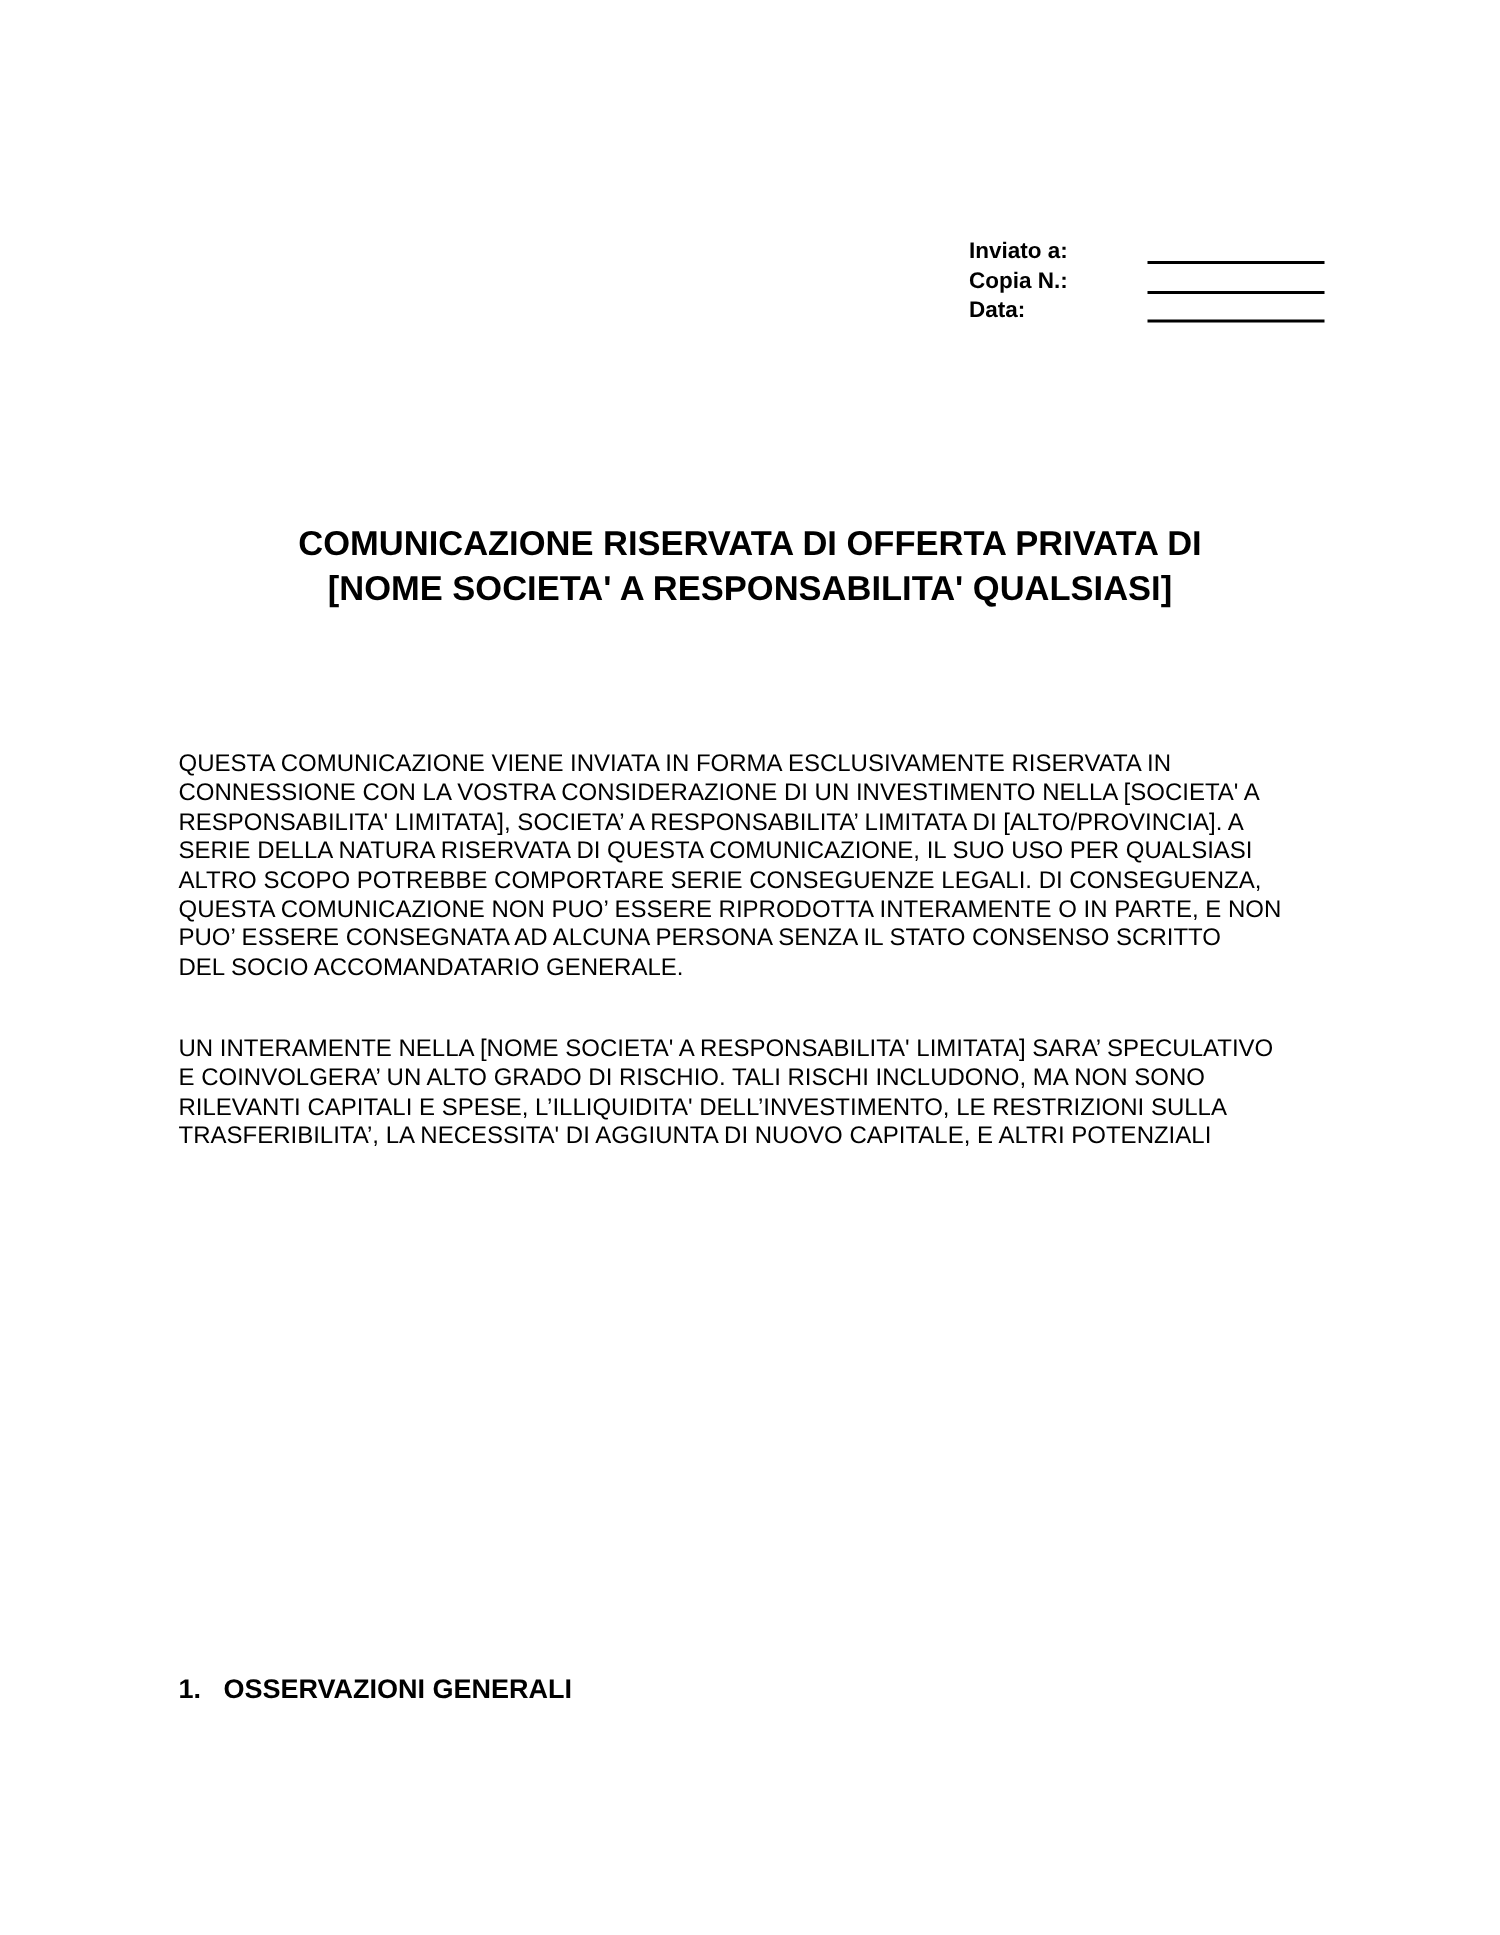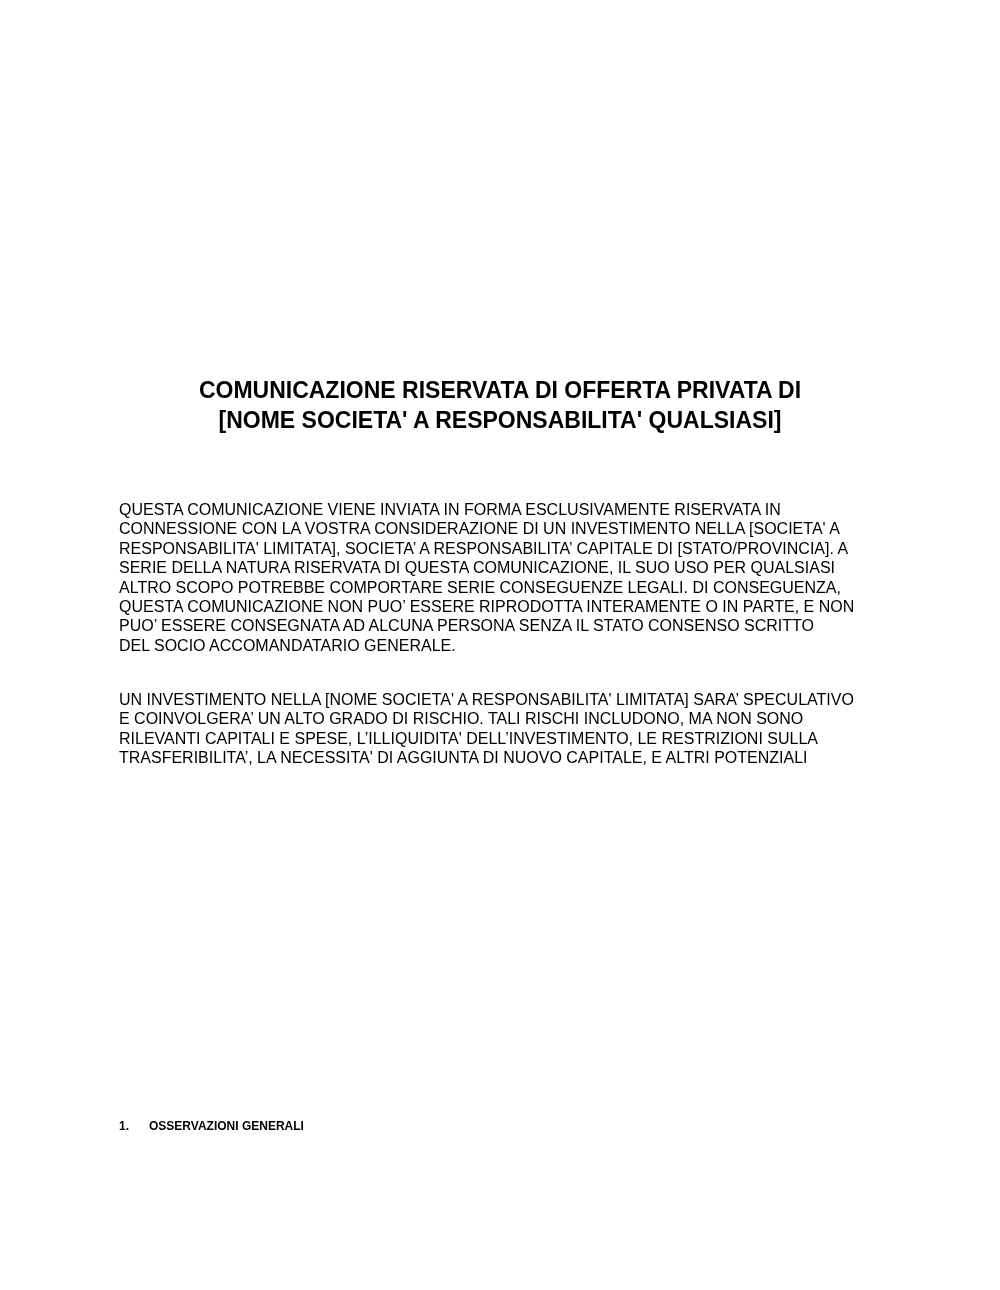--- a/index.html
+++ b/index.html
@@ -46,21 +46,20 @@
   .doc-title {
     position: absolute;
     top: 347px;
     left: 0;
     width: 1000px;
     text-align: center;
     font-size: 23px;
     font-weight: bold;
     line-height: 30px;
     white-space: nowrap;
-    margin-top: 28px;
   }
 
   
   .para {
     position: absolute;
     left: 119px;
     width: 790px;
     font-size: 16px;
     line-height: 19.4px;
   }
@@ -68,54 +67,68 @@
   .para-2 { top: 690px; }
   .text-line {
     white-space: nowrap;
   }
 
   
   .section-heading {
     position: absolute;
     top: 1116px;
     left: 119px;
-    font-size: 12px;
+    font-size: 18px;
     font-weight: bold;
     line-height: 20px;
     white-space: nowrap;
   }
   .section-number {
     display: inline-block;
     width: 30px;
   }
 </style>
 </head>
 <body>
 
 <div class="page">
 
+  <div class="routing">
+    <div class="routing-row">
+      <span class="routing-label">Inviato a:</span>
+      <span class="routing-line"></span>
+    </div>
+    <div class="routing-row">
+      <span class="routing-label">Copia N.:</span>
+      <span class="routing-line"></span>
+    </div>
+    <div class="routing-row">
+      <span class="routing-label">Data:</span>
+      <span class="routing-line"></span>
+    </div>
+  </div>
 
   <div class="doc-title">
     <div>COMUNICAZIONE RISERVATA DI OFFERTA PRIVATA DI</div>
     <div>[NOME SOCIETA' A RESPONSABILITA' QUALSIASI]</div>
   </div>
 
   <div class="para para-1">
     <div class="text-line">QUESTA COMUNICAZIONE VIENE INVIATA IN FORMA ESCLUSIVAMENTE RISERVATA IN</div>
     <div class="text-line">CONNESSIONE CON LA VOSTRA CONSIDERAZIONE DI UN INVESTIMENTO NELLA [SOCIETA' A</div>
-    <div class="text-line">RESPONSABILITA' LIMITATA], SOCIETA’ A RESPONSABILITA’ CAPITALE DI [STATO/PROVINCIA]. A</div>
+    <div class="text-line">RESPONSABILITA' LIMITATA], SOCIETA’ A RESPONSABILITA’ LIMITATA DI [ALTO/PROVINCIA]. A</div>
     <div class="text-line">SERIE DELLA NATURA RISERVATA DI QUESTA COMUNICAZIONE, IL SUO USO PER QUALSIASI</div>
     <div class="text-line">ALTRO SCOPO POTREBBE COMPORTARE SERIE CONSEGUENZE LEGALI. DI CONSEGUENZA,</div>
     <div class="text-line">QUESTA COMUNICAZIONE NON PUO’ ESSERE RIPRODOTTA INTERAMENTE O IN PARTE, E NON</div>
     <div class="text-line">PUO’ ESSERE CONSEGNATA AD ALCUNA PERSONA SENZA IL STATO CONSENSO SCRITTO</div>
     <div class="text-line">DEL SOCIO ACCOMANDATARIO GENERALE.</div>
   </div>
 
   <div class="para para-2">
-    <div class="text-line">UN INVESTIMENTO NELLA [NOME SOCIETA' A RESPONSABILITA' LIMITATA] SARA’ SPECULATIVO</div>
+    <div class="text-line">UN INTERAMENTE NELLA [NOME SOCIETA' A RESPONSABILITA' LIMITATA] SARA’ SPECULATIVO</div>
     <div class="text-line">E COINVOLGERA’ UN ALTO GRADO DI RISCHIO. TALI RISCHI INCLUDONO, MA NON SONO</div>
     <div class="text-line">RILEVANTI CAPITALI E SPESE, L’ILLIQUIDITA' DELL’INVESTIMENTO, LE RESTRIZIONI SULLA</div>
     <div class="text-line">TRASFERIBILITA’, LA NECESSITA' DI AGGIUNTA DI NUOVO CAPITALE, E ALTRI POTENZIALI</div>
   </div>
 
   <div class="section-heading">
     <span class="section-number">1.</span><span>OSSERVAZIONI GENERALI</span>
   </div>
 
 </div>

